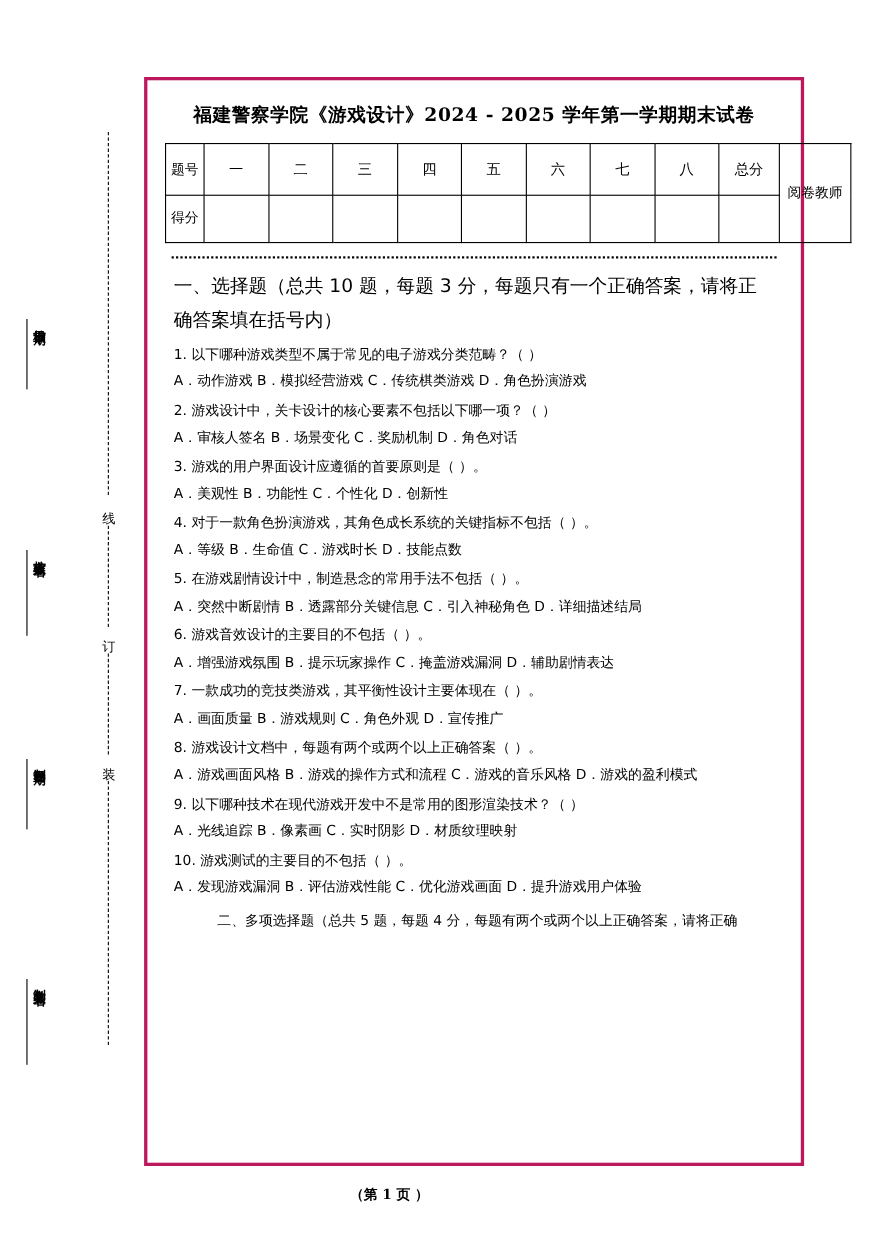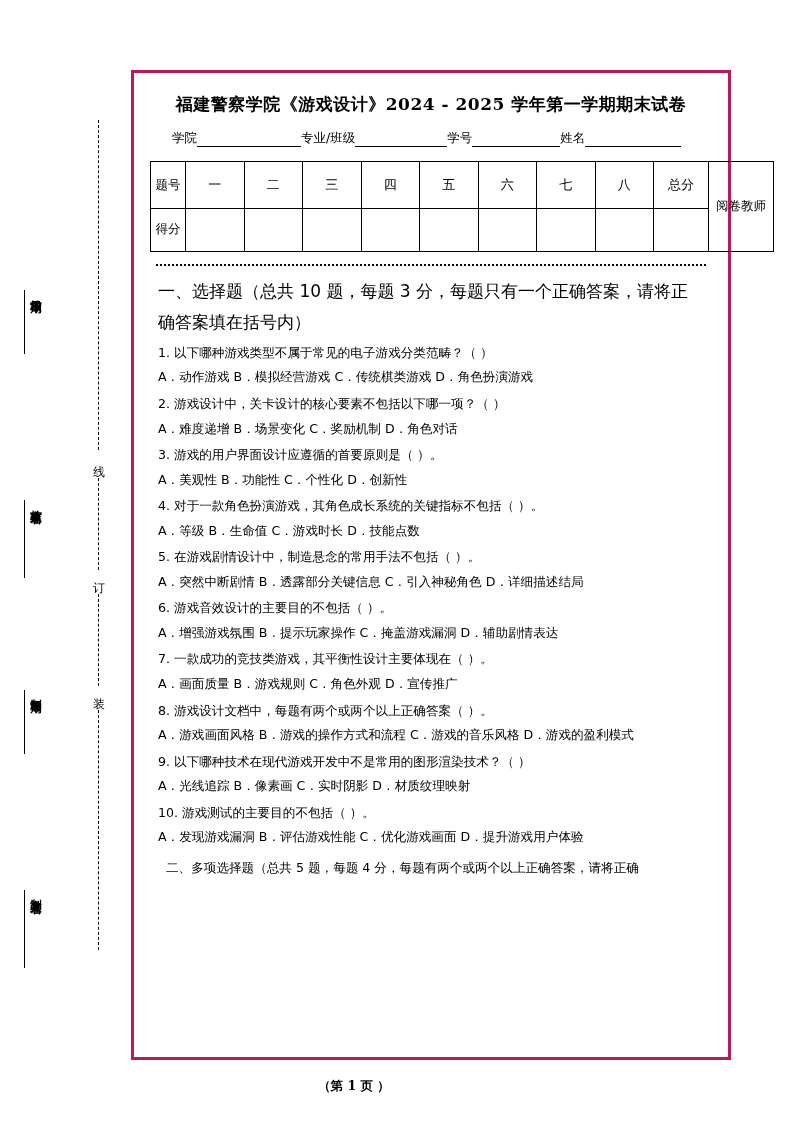--- a/index.html
+++ b/index.html
@@ -164,20 +164,21 @@
     margin-top: 2px;
     font-size: 12.6px;
   }
   .opts {
     font-size: 12.6px;
   }
   .tail {
     margin-top: 6px;
     padding-left: 8px;
     font-size: 12.6px;
+    text-align: center;
   }
 
   .footer {
     position: absolute;
     left: 0;
     top: 1078px;
     width: 708px;
     text-align: center;
     font-size: 12.5px;
     font-weight: bold;
@@ -209,38 +210,20 @@
   <div class="fold-seg" style="top:474px; height:92px;"></div>
   <span class="fold-label" style="top:568px;">装</span>
   <div class="fold-seg" style="top:590px; height:240px;"></div>
 </div>
 
 <div class="sheet">
   <div class="sheet-inner">
 
     <div class="title">福建警察学院《游戏设计》2024 - 2025  学年第一学期期末试卷</div>
 
-    <div class="info-row">
-      <div class="info-item">
-        <span class="info-label">学院</span>
-        <span class="info-blank b1"></span>
-      </div>
-      <div class="info-item">
-        <span class="info-label">专业/班级</span>
-        <span class="info-blank b2"></span>
-      </div>
-      <div class="info-item">
-        <span class="info-label">学号</span>
-        <span class="info-blank b3"></span>
-      </div>
-      <div class="info-item">
-        <span class="info-label">姓名</span>
-        <span class="info-blank b4"></span>
-      </div>
-    </div>
 
     <table class="score-table">
       <tbody>
           <tr class="r1">
         <td class="head">题号</td>
         <td>一</td>
         <td>二</td>
         <td>三</td>
         <td>四</td>
         <td>五</td>
@@ -274,21 +257,21 @@
       <div class="q">
         <span>1.</span>
         <span>以下哪种游戏类型不属于常见的电子游戏分类范畴？（  ）</span>
       </div>
       <div class="opts">A．动作游戏   B．模拟经营游戏   C．传统棋类游戏   D．角色扮演游戏</div>
 
       <div class="q">
         <span>2.</span>
         <span>游戏设计中，关卡设计的核心要素不包括以下哪一项？（  ）</span>
       </div>
-      <div class="opts">A．难度递增   B．场景变化   C．奖励机制   D．角色对话</div>
+      <div class="opts">A．审核人签名   B．场景变化   C．奖励机制   D．角色对话</div>
 
       <div class="q">
         <span>3.</span>
         <span>游戏的用户界面设计应遵循的首要原则是（  ）。</span>
       </div>
       <div class="opts">A．美观性   B．功能性   C．个性化   D．创新性</div>
 
       <div class="q">
         <span>4.</span>
         <span>对于一款角色扮演游戏，其角色成长系统的关键指标不包括（  ）。</span>

